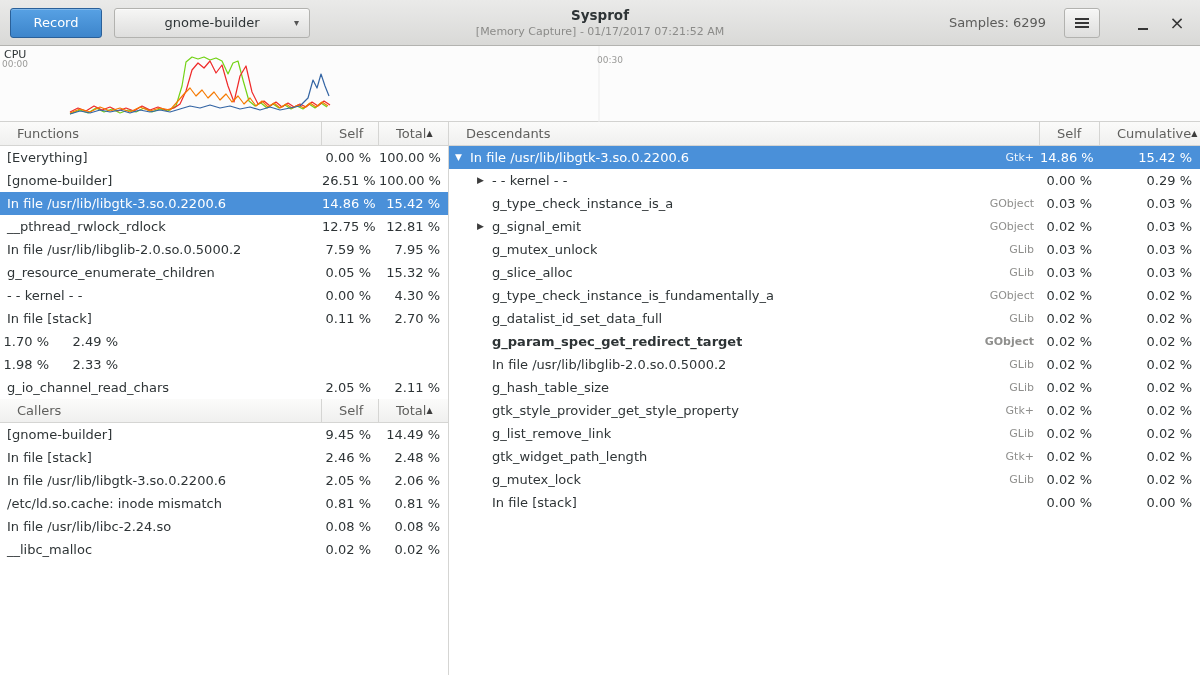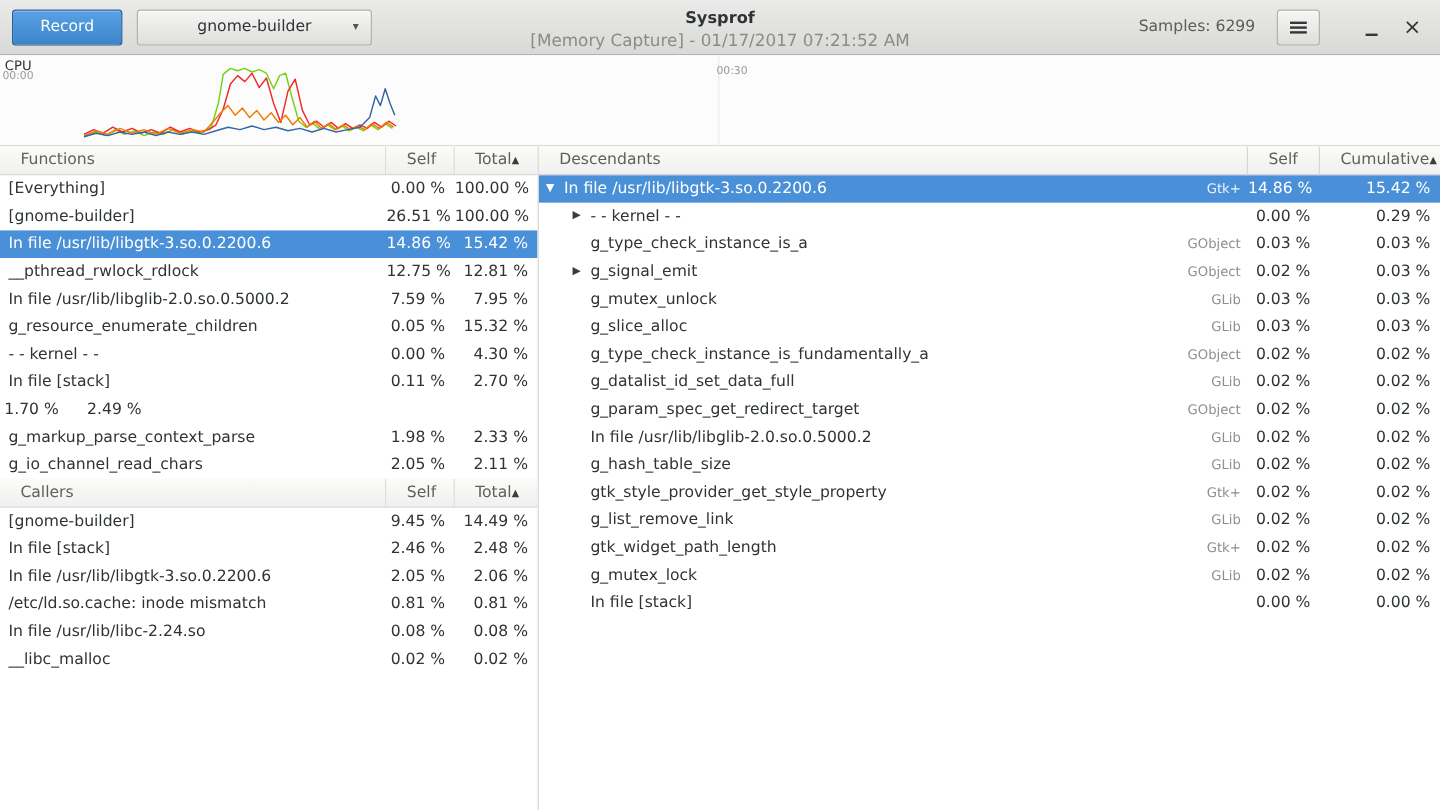--- a/index.html
+++ b/index.html
@@ -13,21 +13,21 @@
     display:flex;align-items:center;padding:11px 10px}
   .tb-btn{height:30px;box-sizing:border-box;border-radius:3px;border:1px solid #b2b2af;
     background:linear-gradient(to bottom,#f6f6f5,#dededd);box-shadow:inset 0 1px rgba(255,255,255,.6);
     font:inherit;color:#2e3436;display:flex;align-items:center;justify-content:center;cursor:default}
   .record{width:92px;background:linear-gradient(to bottom,#57a1e4,#3d85cb);border-color:#2a6099;
     color:#fff;box-shadow:inset 0 1px rgba(255,255,255,.25);margin-right:12px}
   .target{width:196px;position:relative}
   .caret{position:absolute;right:10px;top:9px;font-size:10px;color:#555;line-height:1}
   .title-block{position:absolute;left:50%;top:7px;transform:translateX(-50%);text-align:center;line-height:1.3}
   .title{font-weight:bold;font-size:13.5px;color:#2e3436}
-  .subtitle{font-size:14px;color:#8b8b89}
+  .subtitle{font-size:11px;color:#8b8b89}
   .samples{margin-left:auto;color:#5c5c5a;margin-right:18px}
   .menu{width:36px;margin-right:22px}
   .hamburger{width:14px;height:10px;display:inline-block;background:
     linear-gradient(#363636,#363636) 0 0/14px 2px no-repeat,
     linear-gradient(#363636,#363636) 0 4px/14px 2px no-repeat,
     linear-gradient(#363636,#363636) 0 8px/14px 2px no-repeat}
   .winctl{width:26px;height:26px;border:none;background:transparent;padding:0;margin-left:8px;
     display:flex;align-items:center;justify-content:center;cursor:default}
   .min-bar{width:10px;height:2px;background:#363636;margin-top:12px}
   .close-x{font-size:18px;color:#363636;line-height:1;font-family:"DejaVu Sans",sans-serif}
@@ -161,21 +161,20 @@
           <div class="trow">
             <div class="cell namec">In file [stack]</div>
             <div class="cell numc c-self">0.11 %</div>
             <div class="cell numc c-total">2.70 %</div>
           </div>
           <div class="trow">
             <div class="cell numc c-self">1.70 %</div>
             <div class="cell numc c-total">2.49 %</div>
           </div>
           <div class="trow">
-            <div class="cell namec">g_markup_parse_context_parse</div>
             <div class="cell numc c-self">1.98 %</div>
             <div class="cell numc c-total">2.33 %</div>
           </div>
           <div class="trow">
             <div class="cell namec">g_io_channel_read_chars</div>
             <div class="cell numc c-self">2.05 %</div>
             <div class="cell numc c-total">2.11 %</div>
           </div>
         </div>
 
@@ -299,21 +298,21 @@
           <div class="trow">
             <div class="cell namec" style="padding-left: 28px;">
               <span class="expander"></span>
               <span class="flabel">g_datalist_id_set_data_full</span>
               <span class="category">GLib</span>
             </div>
             <div class="cell numc c-selfr">0.02 %</div>
             <div class="cell numc c-cum">0.02 %</div>
           </div>
           <div class="trow">
-            <div class="cell namec" style="padding-left: 28px;">
+            <div class="cell namec" style="padding-left: 28px; font-weight: bold;">
               <span class="expander"></span>
               <span class="flabel">g_param_spec_get_redirect_target</span>
               <span class="category">GObject</span>
             </div>
             <div class="cell numc c-selfr">0.02 %</div>
             <div class="cell numc c-cum">0.02 %</div>
           </div>
           <div class="trow">
             <div class="cell namec" style="padding-left: 28px;">
               <span class="expander"></span>

